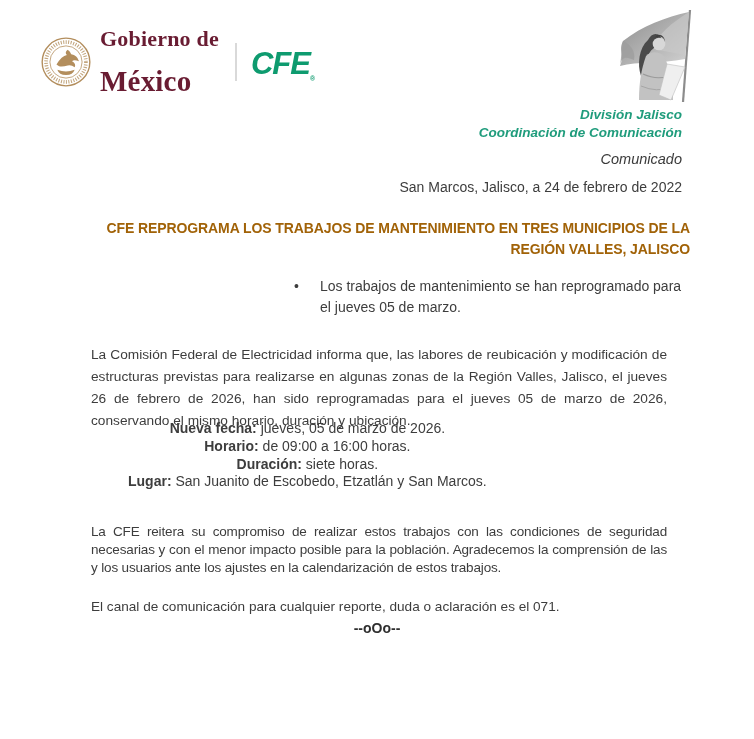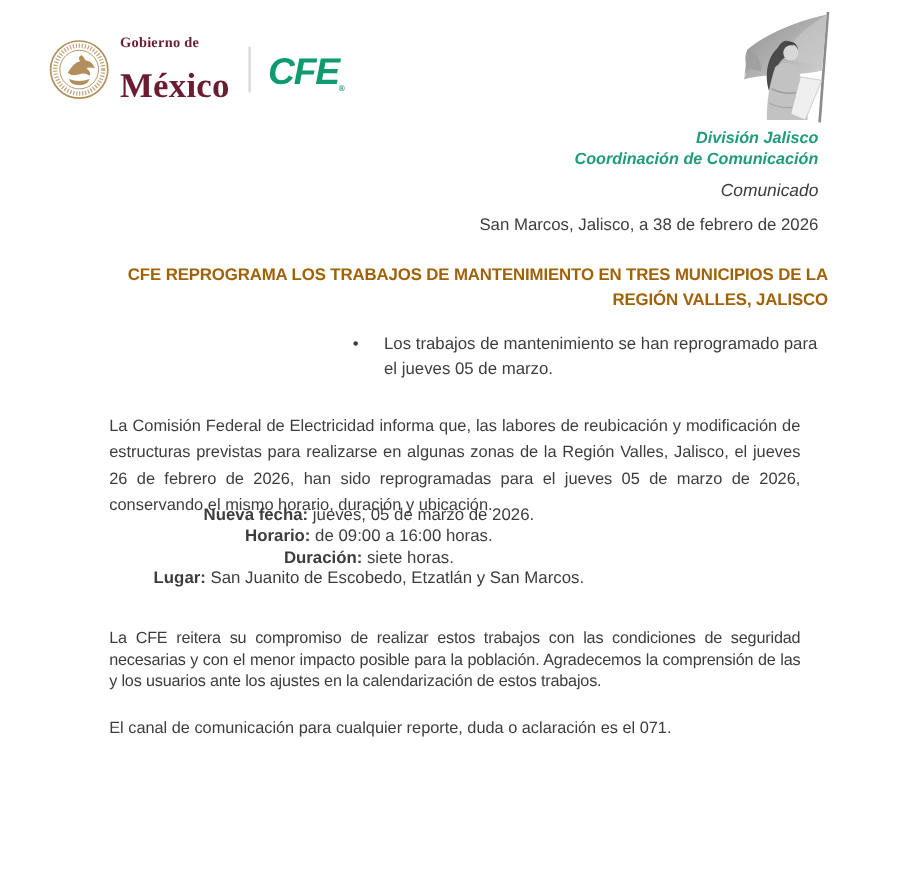--- a/index.html
+++ b/index.html
@@ -9,21 +9,21 @@
     background:#ffffff;
     font-family:"Liberation Sans", sans-serif;
     color:#3d3d3d;
     overflow:hidden;
   }
 
   
   .header { position:absolute; top:28px; left:40px; display:flex; align-items:center; }
   .seal { width:52px; height:60px; flex:0 0 auto; }
   .gob-text { margin-left:8px; color:#691C32; font-family:"Liberation Serif", serif; line-height:1; }
-  .gob-line1 { font-size:12px; font-weight:bold; letter-spacing:0.2px; }
+  .gob-line1 { font-size:22px; font-weight:bold; letter-spacing:0.2px; }
   .gob-line2 { font-size:29px; font-weight:bold; margin-top:17px; letter-spacing:0.2px; }
   .logo-divider { width:2px; height:38px; background:#d9d9d9; margin:0 14px 0 16px; }
   .cfe-logo {
     font-size:31px; font-weight:bold; font-style:italic;
     letter-spacing:-1px; position:relative; top:2px;
   }
   .cfe-reg { font-size:7px; font-style:normal; vertical-align:bottom; letter-spacing:0; }
 
   
   .flag-art { position:absolute; top:4px; right:48px; width:96px; height:104px; }
@@ -103,21 +103,21 @@
     <path d="M31 82 q16 7 30 1" stroke="#a6a6a6" stroke-width="1" fill="none"></path>
     <path d="M57 60 L75 63 L61 96 L49 91 Z" fill="#efefef" stroke="#bdbdbd" stroke-width="0.6"></path>
   </svg>
 
   <div class="masthead">
     <div class="office-line" style="color:#1F9C7C;">División Jalisco</div>
     <div class="office-line" style="color:#1F9C7C;">Coordinación de Comunicación</div>
     <div class="doc-type">Comunicado</div>
   </div>
 
-  <div class="dateline">San Marcos, Jalisco, a 38 de febrero de 2026</div>
+  <div class="dateline">San Marcos, Jalisco, a 24 de febrero de 2022</div>
 
   <div class="doc-title">CFE REPROGRAMA LOS TRABAJOS DE MANTENIMIENTO EN TRES MUNICIPIOS DE LA REGIÓN VALLES, JALISCO</div>
 
   <div class="bullet-row">
     <span class="bullet-marker">•</span>
     <span class="bullet-text">Los trabajos de mantenimiento se han reprogramado para el jueves 05 de marzo.</span>
   </div>
 
   <p class="para p1">La Comisión Federal de Electricidad informa que, las labores de reubicación y modificación de estructuras previstas para realizarse en algunas zonas de la Región Valles, Jalisco, el jueves 26 de febrero de 2026, han sido reprogramadas para el jueves 05 de marzo de 2026, conservando el mismo horario, duración y ubicación.</p>
 
@@ -125,14 +125,15 @@
     <div><span class="detail-label">Nueva fecha:</span><span> jueves, 05 de marzo de 2026.</span></div>
     <div><span class="detail-label">Horario:</span><span> de 09:00 a 16:00 horas.</span></div>
     <div><span class="detail-label">Duración:</span><span> siete horas.</span></div>
     <div><span class="detail-label">Lugar:</span><span> San Juanito de Escobedo, Etzatlán y San Marcos.</span></div>
   </div>
 
   <p class="para p2">La CFE reitera su compromiso de realizar estos trabajos con las condiciones de seguridad necesarias y con el menor impacto posible para la población. Agradecemos la comprensión de las y los usuarios ante los ajustes en la calendarización de estos trabajos.</p>
 
   <p class="para p3">El canal de comunicación para cualquier reporte, duda o aclaración es el 071.</p>
 
+  <div class="ooo">--oOo--</div>
 
 </div>
 
 </body></html>

